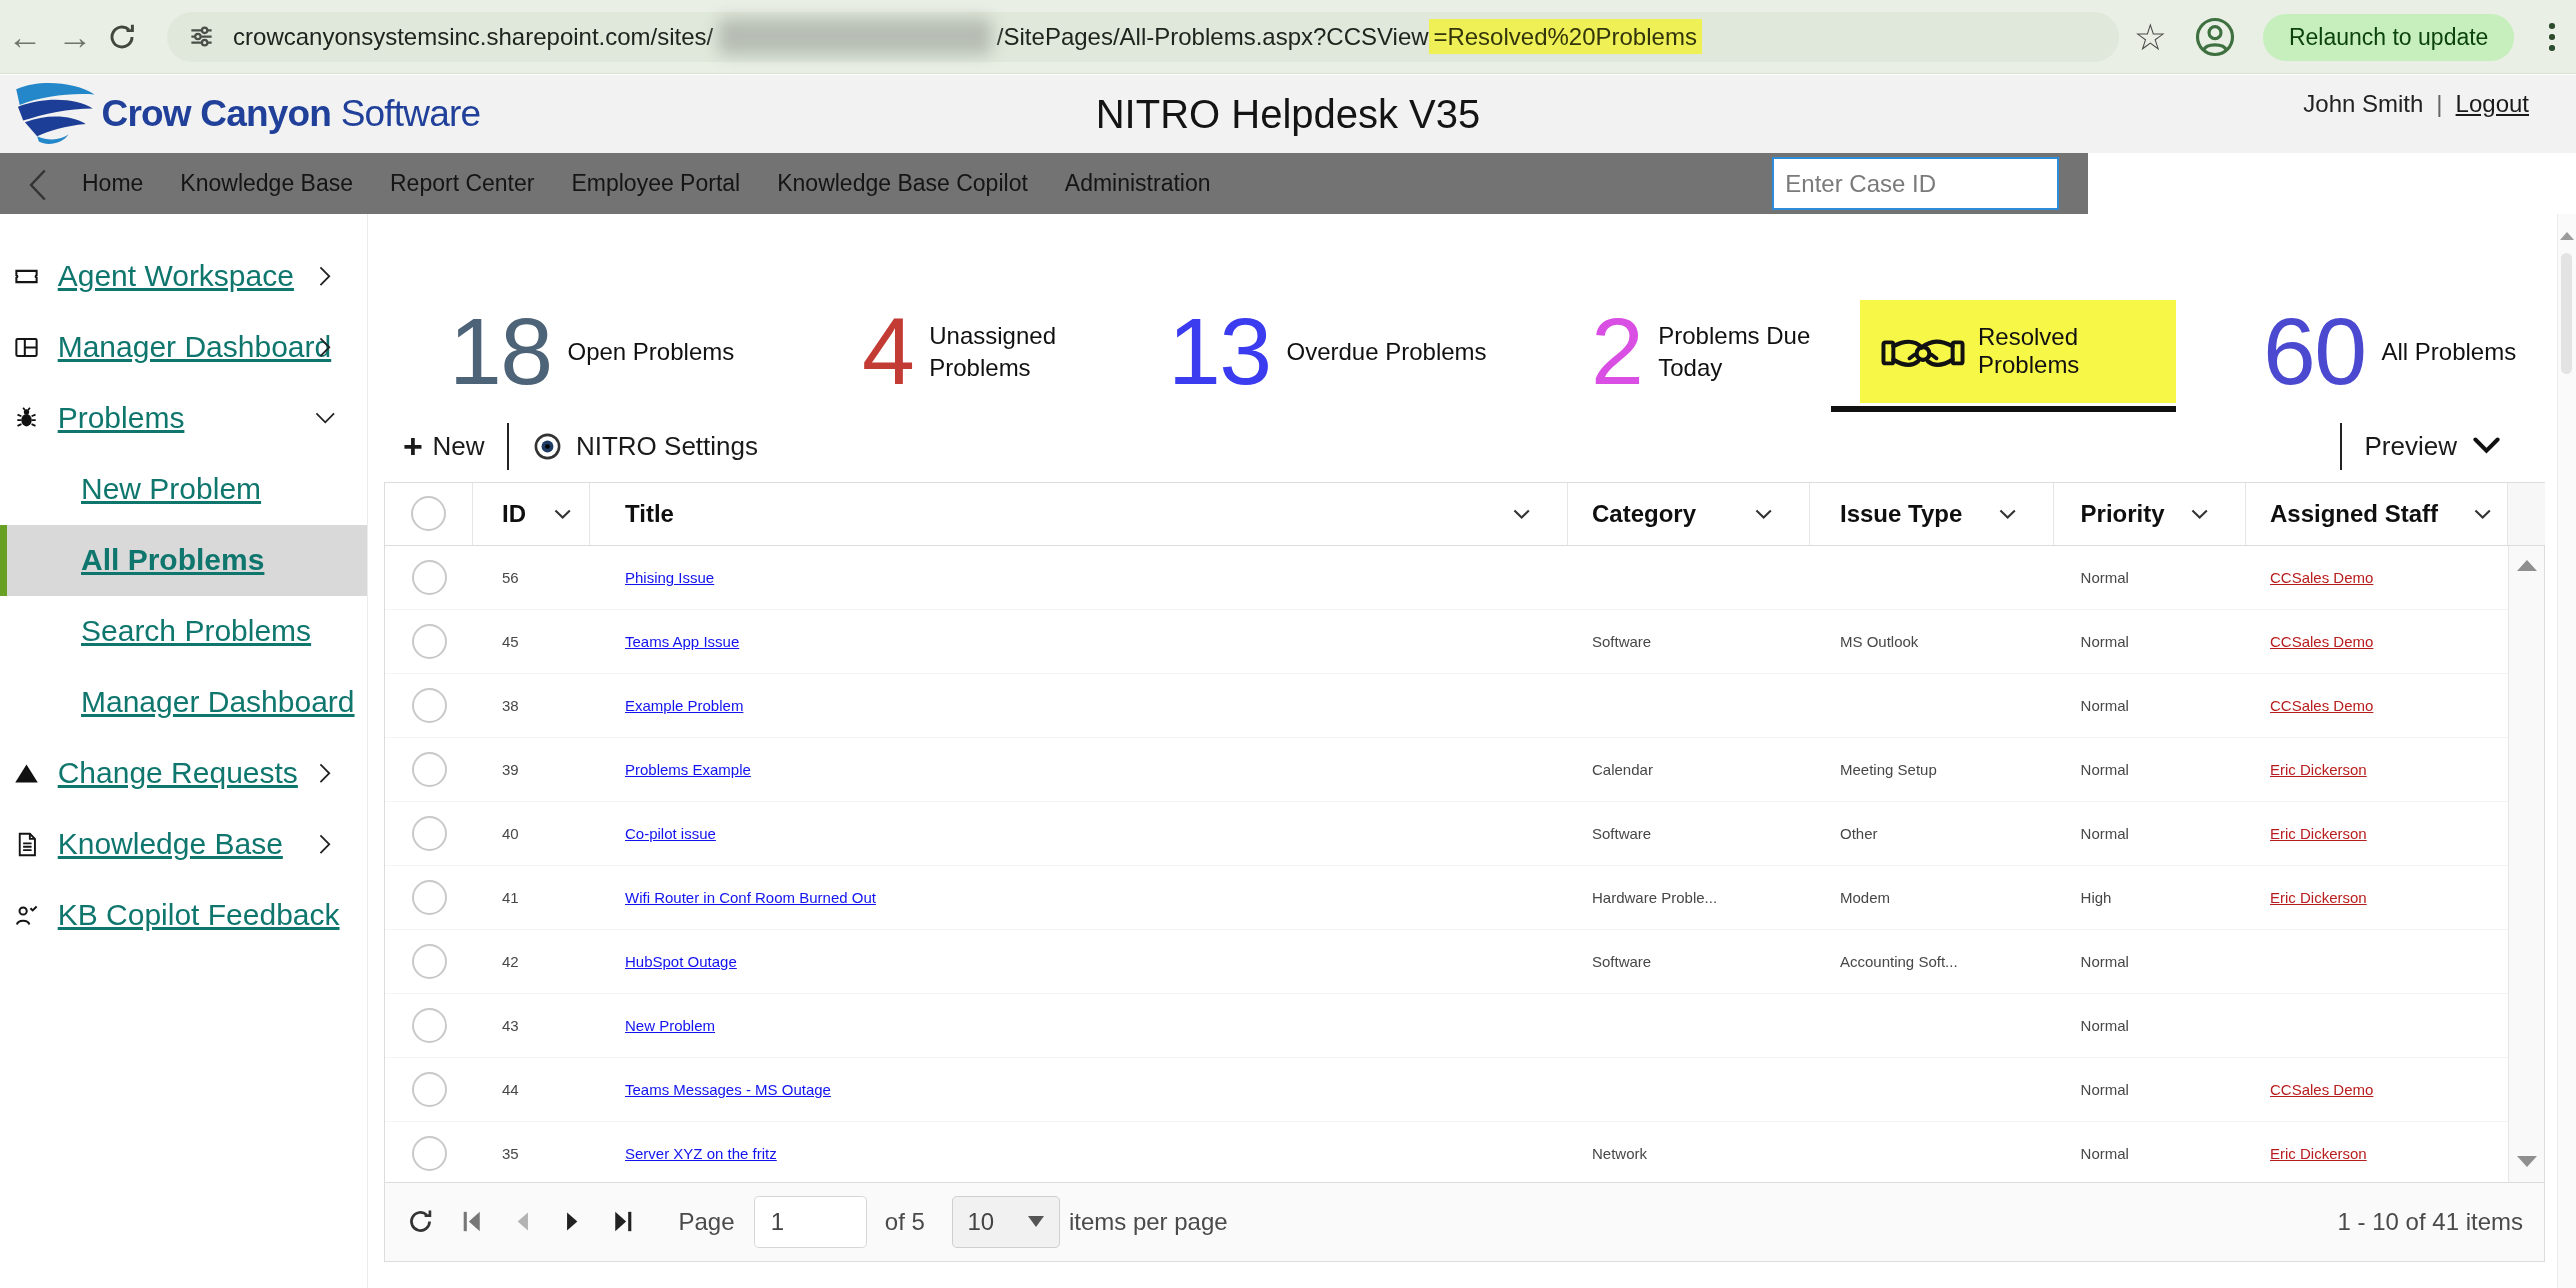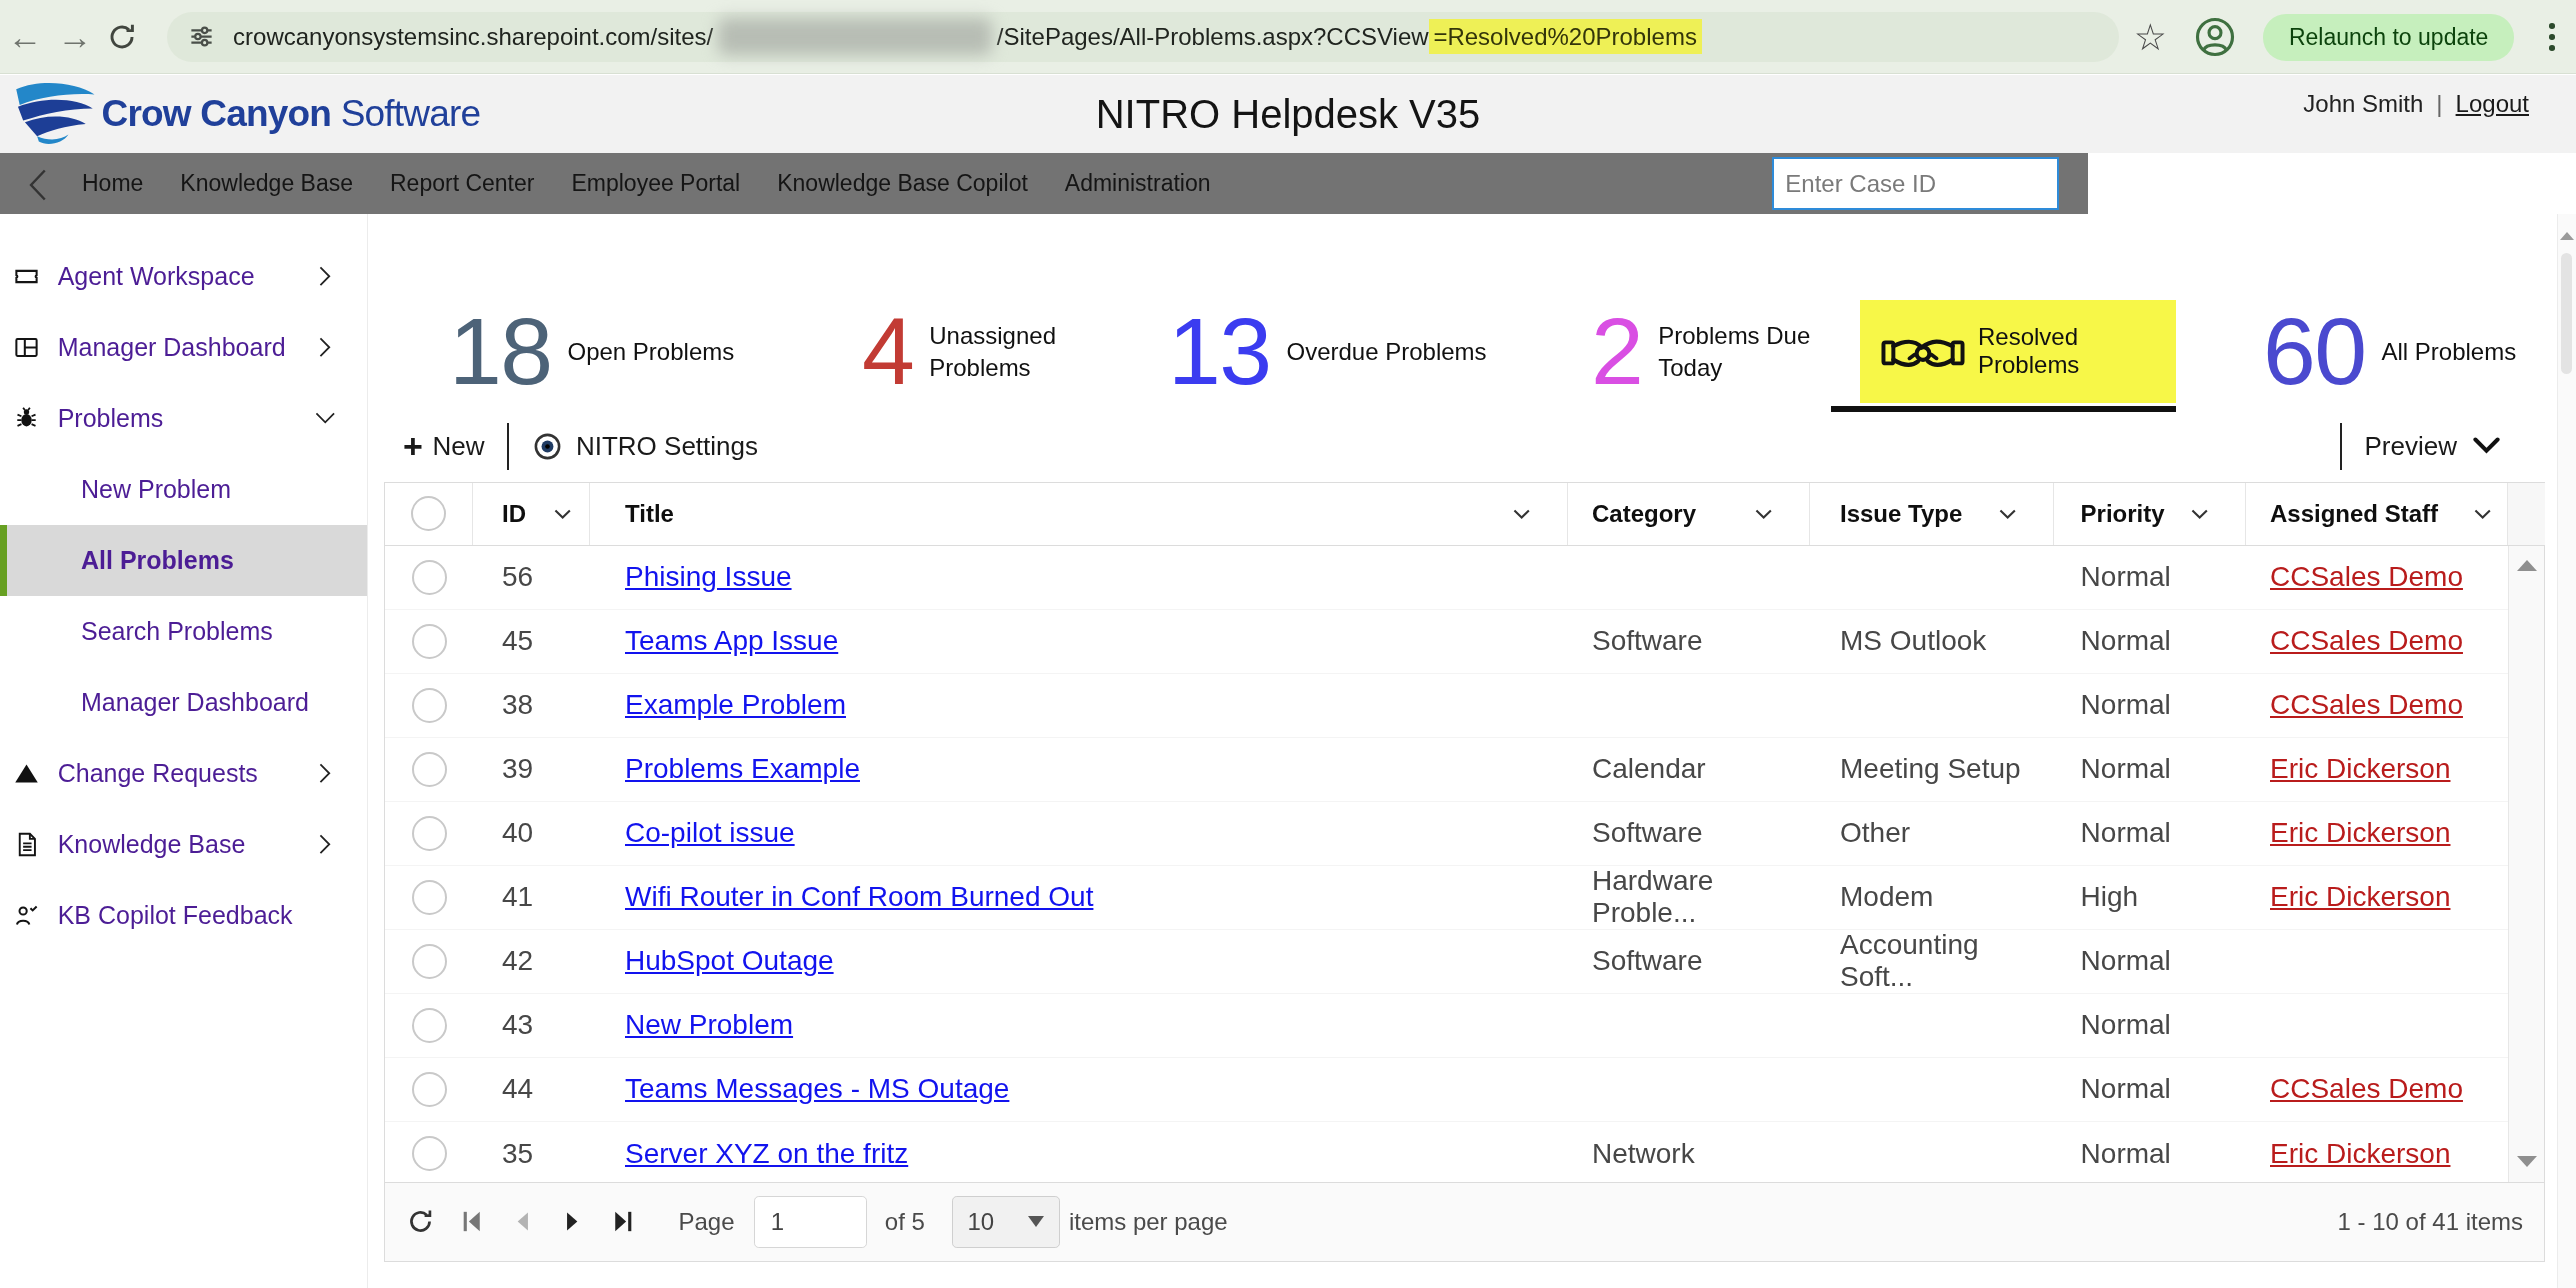--- a/index.html
+++ b/index.html
@@ -70,21 +70,21 @@
   .case-search input::placeholder { color:#7a7a7a; }
 
   
   .main { position:absolute; left:0; top:214px; width:2576px; height:1075px; background:#fff; }
   .sidebar { position:absolute; left:0; top:0; width:367px; height:1075px; background:#fff; padding-top:26.6px; }
   .content { position:absolute; left:367px; top:0; width:2190px; height:1075px; border-left:0.8px solid #ececec; }
 
   
   .s-item { position:relative; height:71px; display:flex; align-items:center; cursor:pointer; }
   .s-item .s-ic { width:27px; height:27px; margin-left:13px; flex:none; }
-  .s-item .s-lbl { font-size:25px; color:#4c1d95; margin-left:17.7px; white-space:nowrap; }
+  .s-item .s-lbl { font-size:30px; color:#0f766e; margin-left:17.7px; white-space:nowrap;text-decoration:underline; }
   .s-item.child .s-lbl { margin-left:81px; }
   .s-item .s-chev { position:absolute; right:35px; width:14.5px; height:22.5px; }
   .s-item.active { background:#d9d9d9; }
   .s-item.active::before { content:""; position:absolute; left:0; top:0; width:7.2px; height:100%; background:#67a022; }
   .s-item.active .s-lbl { font-weight:700; }
 
   
   .stats { position:absolute; left:0; top:77px; width:2190px; height:129px; }
   .stat { position:absolute; top:0; height:121px; display:flex; align-items:center; cursor:pointer; }
   .stat .num { font-size:95px; line-height:1; letter-spacing:-1.6px; }
@@ -129,21 +129,21 @@
   .c-title { width:978px; flex:none; padding-left:35px; }
   .c-cat { width:242px; flex:none; padding-left:24px; }
   .c-itype { width:244px; flex:none; padding-left:30px; }
   .c-prio { width:192px; flex:none; padding-left:26.6px; }
   .c-asg { width:262px; flex:none; padding-left:24px; }
   .c-sb { width:37px; flex:none; background:#f7f7f7; border-right:none !important; }
   .radio { width:35px; height:35px; border:2.4px solid #c9c9c9; border-radius:50%; background:#fff; cursor:pointer; }
 
   .tbody { position:relative; height:636px; display:flex; }
   .rows { width:2124px; }
-  .trow { display:flex; height:64px; align-items:center; border-bottom:0.8px solid #f4f4f4; font-size:28px; color:#474747; }
+  .trow { display:flex; height:64px; align-items:center; border-bottom:0.8px solid #f4f4f4; font-size:15px; color:#474747; }
   .trow:last-child { border-bottom:none; }
   .trow > div { display:flex; align-items:center; }
   .tlink { color:#1213ee; text-decoration:underline; cursor:pointer; white-space:nowrap; }
   .alink { color:#b91c1c; text-decoration:underline; cursor:pointer; white-space:nowrap; }
 
   .vscroll { width:37px; background:#f9f9f9; border-left:0.8px solid #e7e7e7; position:relative; }
   .vs-up, .vs-dn { position:absolute; left:50%; transform:translateX(-50%); width:0; height:0; cursor:pointer; }
   .vs-up { top:14.5px; border-left:10.5px solid transparent; border-right:10.5px solid transparent; border-bottom:11.3px solid #8f8f8f; }
   .vs-dn { bottom:14.5px; border-left:10.5px solid transparent; border-right:10.5px solid transparent; border-top:11.3px solid #8f8f8f; }
 

